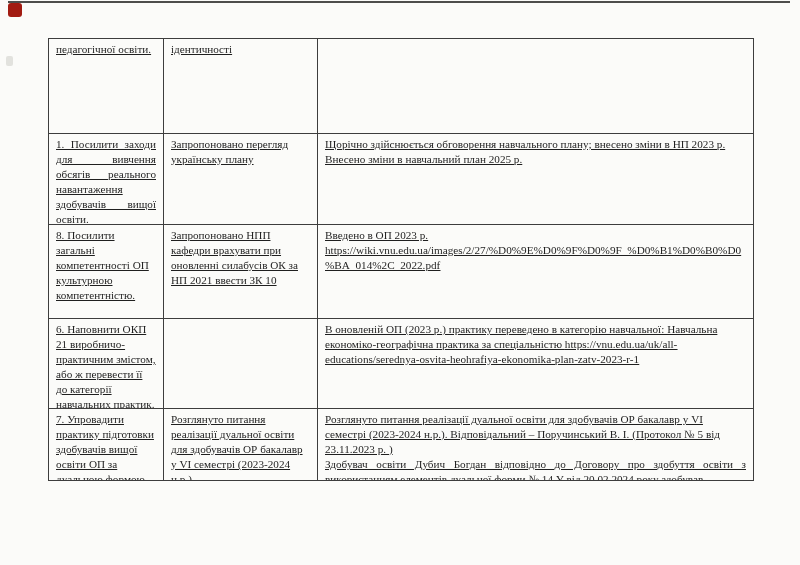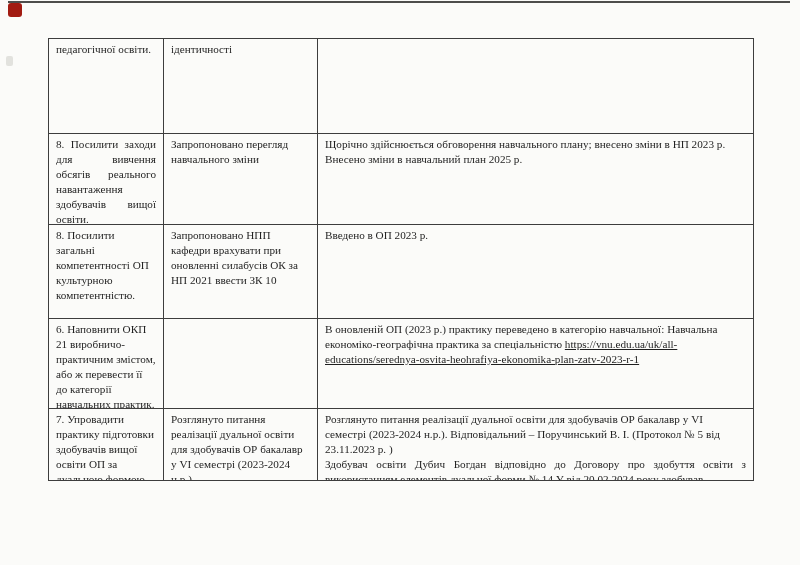--- a/index.html
+++ b/index.html
@@ -22,21 +22,21 @@
     border-left:1px solid #3d3d3d;
     font-size:11.2px;line-height:15px;
   }
   .cell{
     border-right:1px solid #3d3d3d;
     border-bottom:1px solid #3d3d3d;
     padding:3px 7px 2px 7px;
     overflow:hidden;
     overflow-wrap:anywhere;
   }
-  .cell p{margin:0;}
+  .cell p{margin:0;text-decoration:underline;}
   .justify{text-align:justify;}
   .it{font-style:italic;}
   .lnk{text-decoration:underline;color:#1f1f1f;cursor:pointer;}
 </style>
 </head>
 <body>
 
 <div class="page">
   <div class="scan-line"></div>
   <div class="red-marker"></div>
@@ -47,37 +47,38 @@
     <div class="cell">
       <p>педагогічної освіти.</p>
     </div>
     <div class="cell">
       <p>ідентичності</p>
     </div>
     <div class="cell">
     </div>
 
     <div class="cell justify">
-      <p>8. Посилити заходи для вивчення обсягів реального навантаження здобувачів вищої освіти.</p>
+      <p>1. Посилити заходи для вивчення обсягів реального навантаження здобувачів вищої освіти.</p>
     </div>
     <div class="cell">
-      <p>Запропоновано перегляд навчального зміни</p>
+      <p>Запропоновано перегляд українську плану</p>
     </div>
     <div class="cell">
       <p>Щорічно здійснюється обговорення навчального плану; внесено зміни в НП 2023 р. Внесено зміни в навчальний план 2025 р.</p>
     </div>
 
     <div class="cell">
       <p>8. Посилити загальні компетентності ОП культурною компетентністю.</p>
     </div>
     <div class="cell">
       <p>Запропоновано НПП кафедри врахувати при оновленні силабусів ОК за НП 2021  ввести ЗК 10</p>
     </div>
     <div class="cell">
       <p>Введено в ОП 2023 р.</p>
+      <p><span class="lnk">https://wiki.vnu.edu.ua/images/2/27/%D0%9E%D0%9F%D0%9F_%D0%B1%D0%B0%D0%BA_014%2C_2022.pdf</span></p>
     </div>
 
     <div class="cell">
       <p>6. Наповнити ОКП 21 виробничо-практичним змістом, або ж перевести її до категорії навчальних практик.</p>
     </div>
     <div class="cell">
       <p></p>
     </div>
     <div class="cell">
       <p><span>В оновленій ОП (2023 р.) практику переведено в категорію навчальної: Навчальна економіко-географічна практика за спеціальністю </span><span class="lnk">https://vnu.edu.ua/uk/all-educations/serednya-osvita-heohrafiya-ekonomika-plan-zatv-2023-r-1</span></p>

